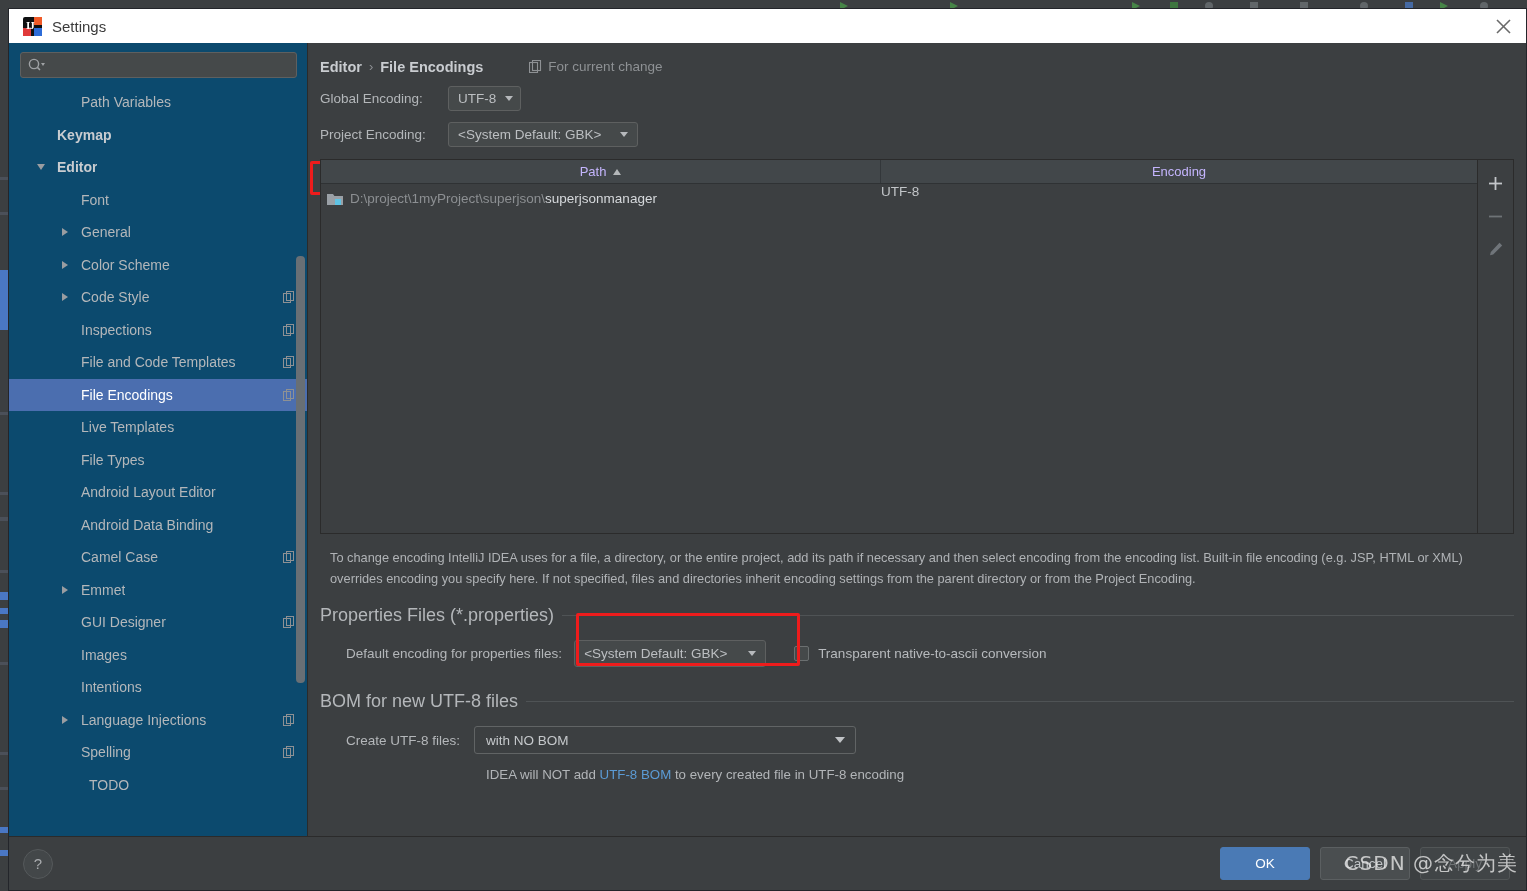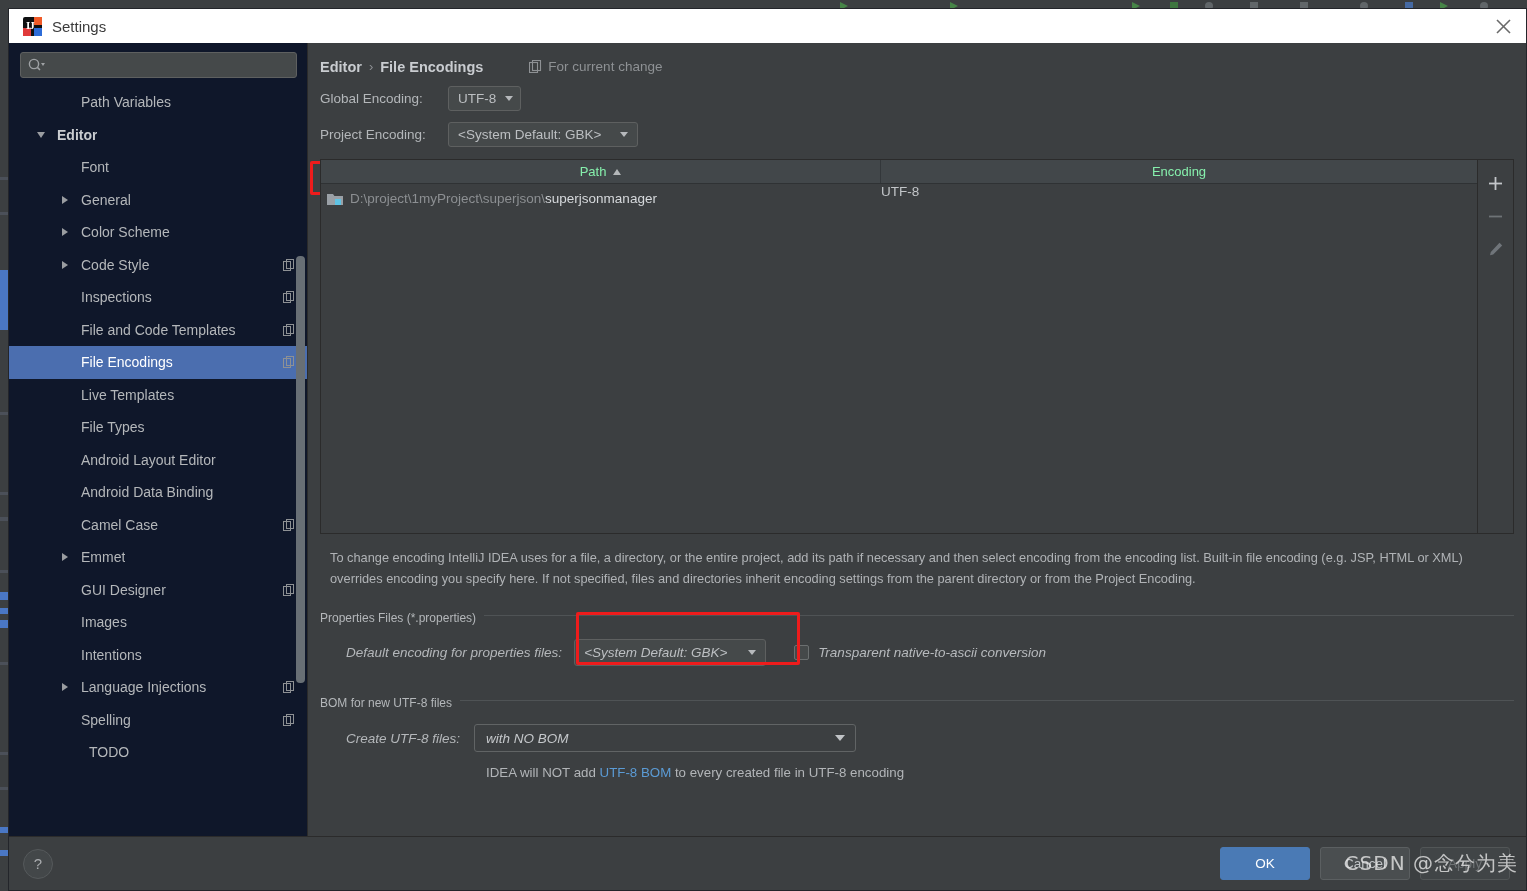--- a/index.html
+++ b/index.html
@@ -66,21 +66,21 @@
     cursor: pointer;
   }
   #close-button svg { display: block; }
 
   
   #dialog-body { flex: 1; display: flex; min-height: 0; }
 
   
   #sidebar {
     width: 299px; min-width: 299px;
-    background: #0f172a;
+    background: #0c4a6e;
     border-right: 1px solid #2b2b2b;
     position: relative;
     display: flex; flex-direction: column;
   }
   #search-wrap { padding: 9px 10px 6px 11px; }
   #search-field {
     height: 26px; background: #45494a; border: 1px solid #5e6060;
     border-radius: 3px; display: flex; align-items: center;
     padding: 0 6px; cursor: text;
   }
@@ -156,21 +156,21 @@
   
   #table-area {
     position: relative; margin: 10px 12px 0 12px;
     border: 1px solid #2b2b2b;
     height: 375px; display: flex;
   }
   #table-main { flex: 1; display: flex; flex-direction: column; min-width: 0; background: #3c3f41; }
   #table-header { display: flex; height: 24px; background: #42474a; border-bottom: 1px solid #2f3234; }
   .th {
     display: flex; align-items: center; justify-content: center;
-    font-size: 13px; color: #86efac; position: relative;
+    font-size: 13px; color: #c4b5fd; position: relative;
   }
   .th.col-path { width: 560px; border-right: 1px solid #33373a; }
   .th.col-enc { flex: 1; }
   .sort-asc {
     width: 0; height: 0; margin-left: 7px;
     border-bottom: 6px solid #b4b7b9; border-left: 4px solid transparent; border-right: 4px solid transparent;
   }
   #table-rows { flex: 1; overflow: hidden; }
   .trow { display: flex; height: 29px; }
   .tcell-path { width: 560px; display: flex; align-items: center; padding-left: 6px; min-width: 0; }
@@ -190,23 +190,23 @@
 
   
   #hint-text {
     margin: 13px 20px 0 22px; font-size: 12.8px; color: #b0b3b6;
     line-height: 21px;
   }
 
   
   .group { margin: 14px 12px 0 12px; }
   .group-title-row { display: flex; align-items: center; }
-  .group-title { font-size: 12px; color: #b4b7ba; white-space: nowrap; padding-right: 8px; margin-top: 6px; }
+  .group-title { font-size: 18px; color: #b4b7ba; white-space: nowrap; padding-right: 8px; }
   .group-line { flex: 1; height: 1px; background: #4f5355; }
-  .group-body { padding: 14px 0 0 0; display: flex; align-items: center; font-style: italic; }
+  .group-body { padding: 14px 0 0 0; display: flex; align-items: center; }
 
   .checkbox-wrap { display: flex; align-items: center; margin-left: 28px; cursor: pointer; }
   .checkbox {
     width: 15px; height: 15px; border: 1px solid #6b6f70; background: #45494a;
     border-radius: 2px; margin-right: 9px; flex: none;
   }
   .checkbox-label { font-size: 13.5px; color: #b7babd; }
 
   .select-box {
     background: #3c3f41; border: 1px solid #616465; border-radius: 3px;
@@ -319,20 +319,24 @@
         </div>
       </div>
 
       <div id="tree">
         <div id="tree-list">
             <div class="tree-row" style="padding-left: 48px;">
               <span class="tree-arrow"></span>
               <span class="tree-label" style="margin-left: 8px;">Path Variables</span>
             </div>
             <div class="tree-row bold" style="padding-left: 24px;">
+              <span class="tree-arrow"></span>
+              <span class="tree-label" style="margin-left: 8px;">Keymap</span>
+            </div>
+            <div class="tree-row bold" style="padding-left: 24px;">
               <span class="tree-arrow">
                 <span class="tri-d"></span>
               </span>
               <span class="tree-label" style="margin-left: 8px;">Editor</span>
             </div>
             <div class="tree-row" style="padding-left: 48px;">
               <span class="tree-arrow"></span>
               <span class="tree-label" style="margin-left: 8px;">Font</span>
             </div>
             <div class="tree-row" style="padding-left: 48px;">

